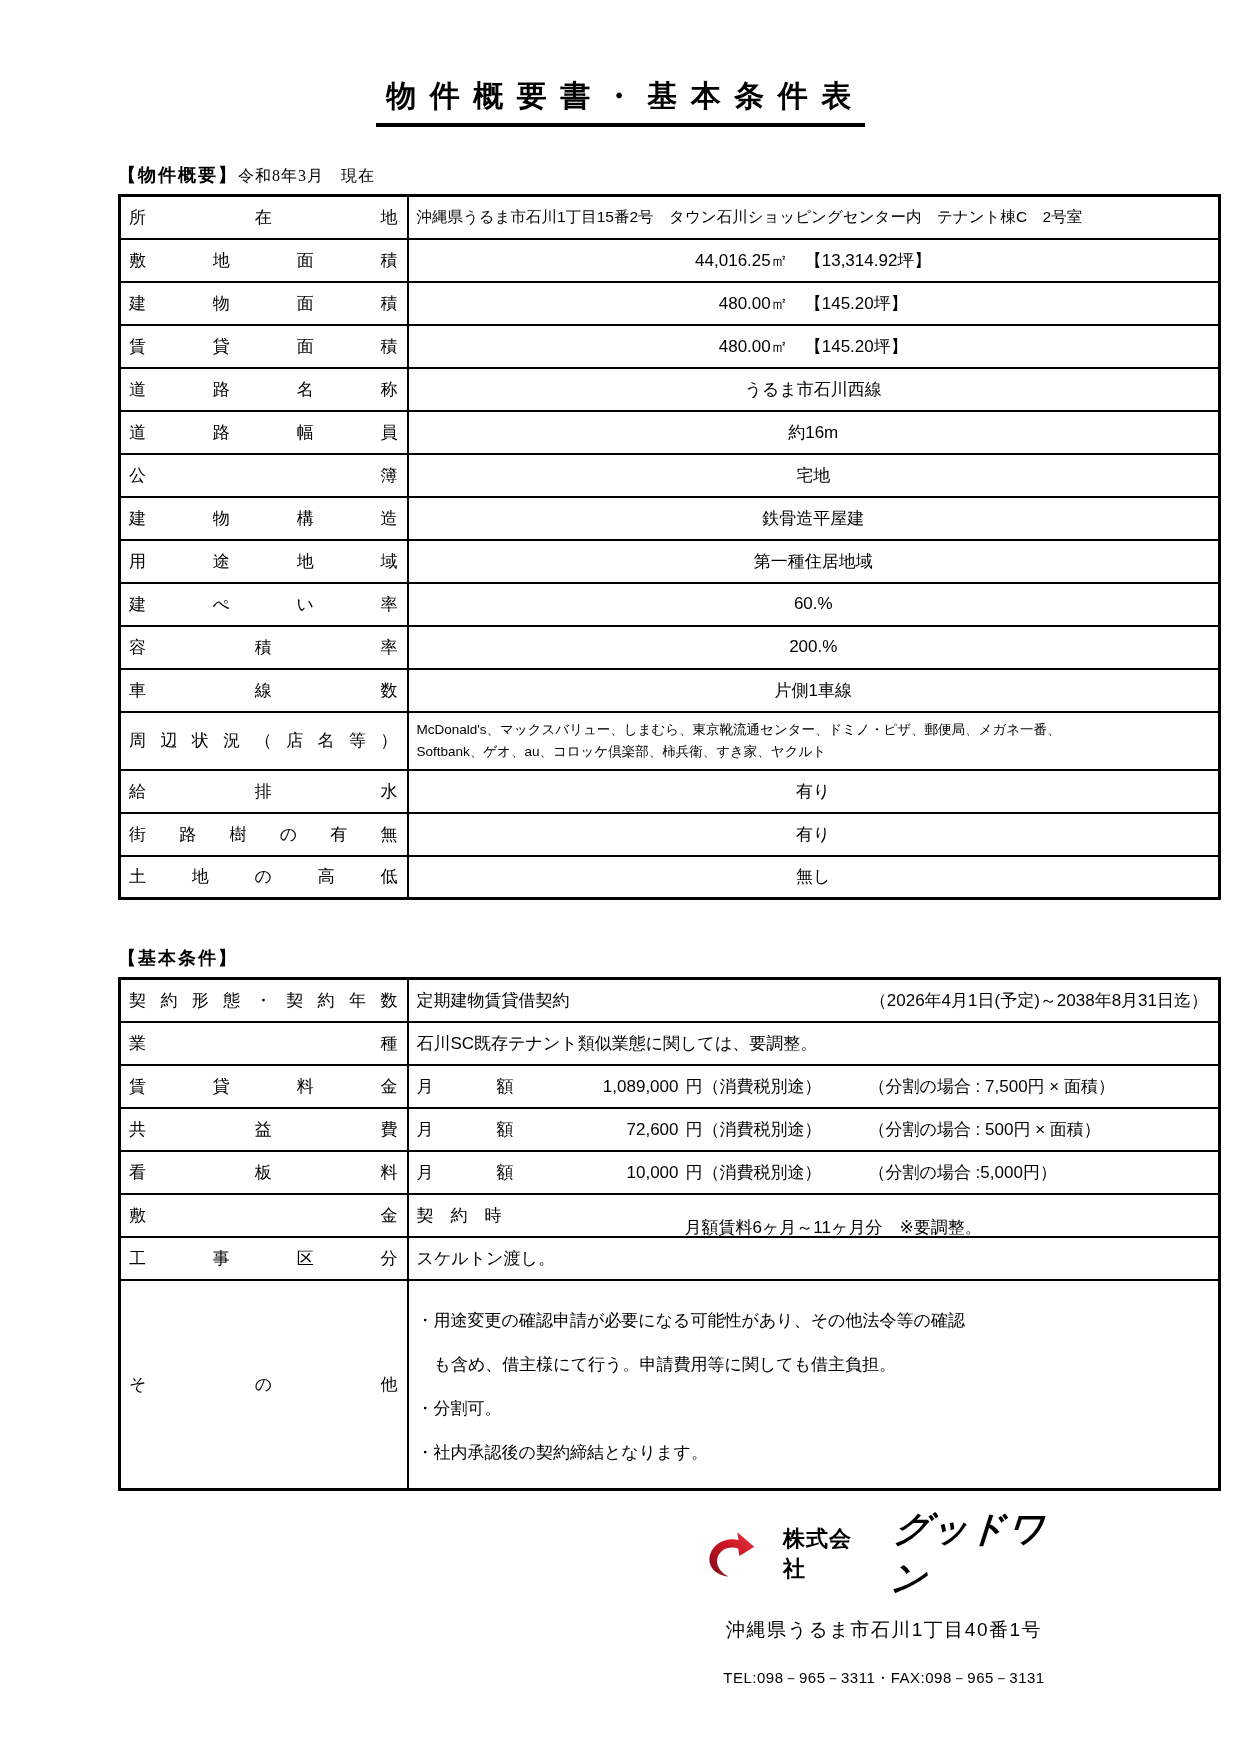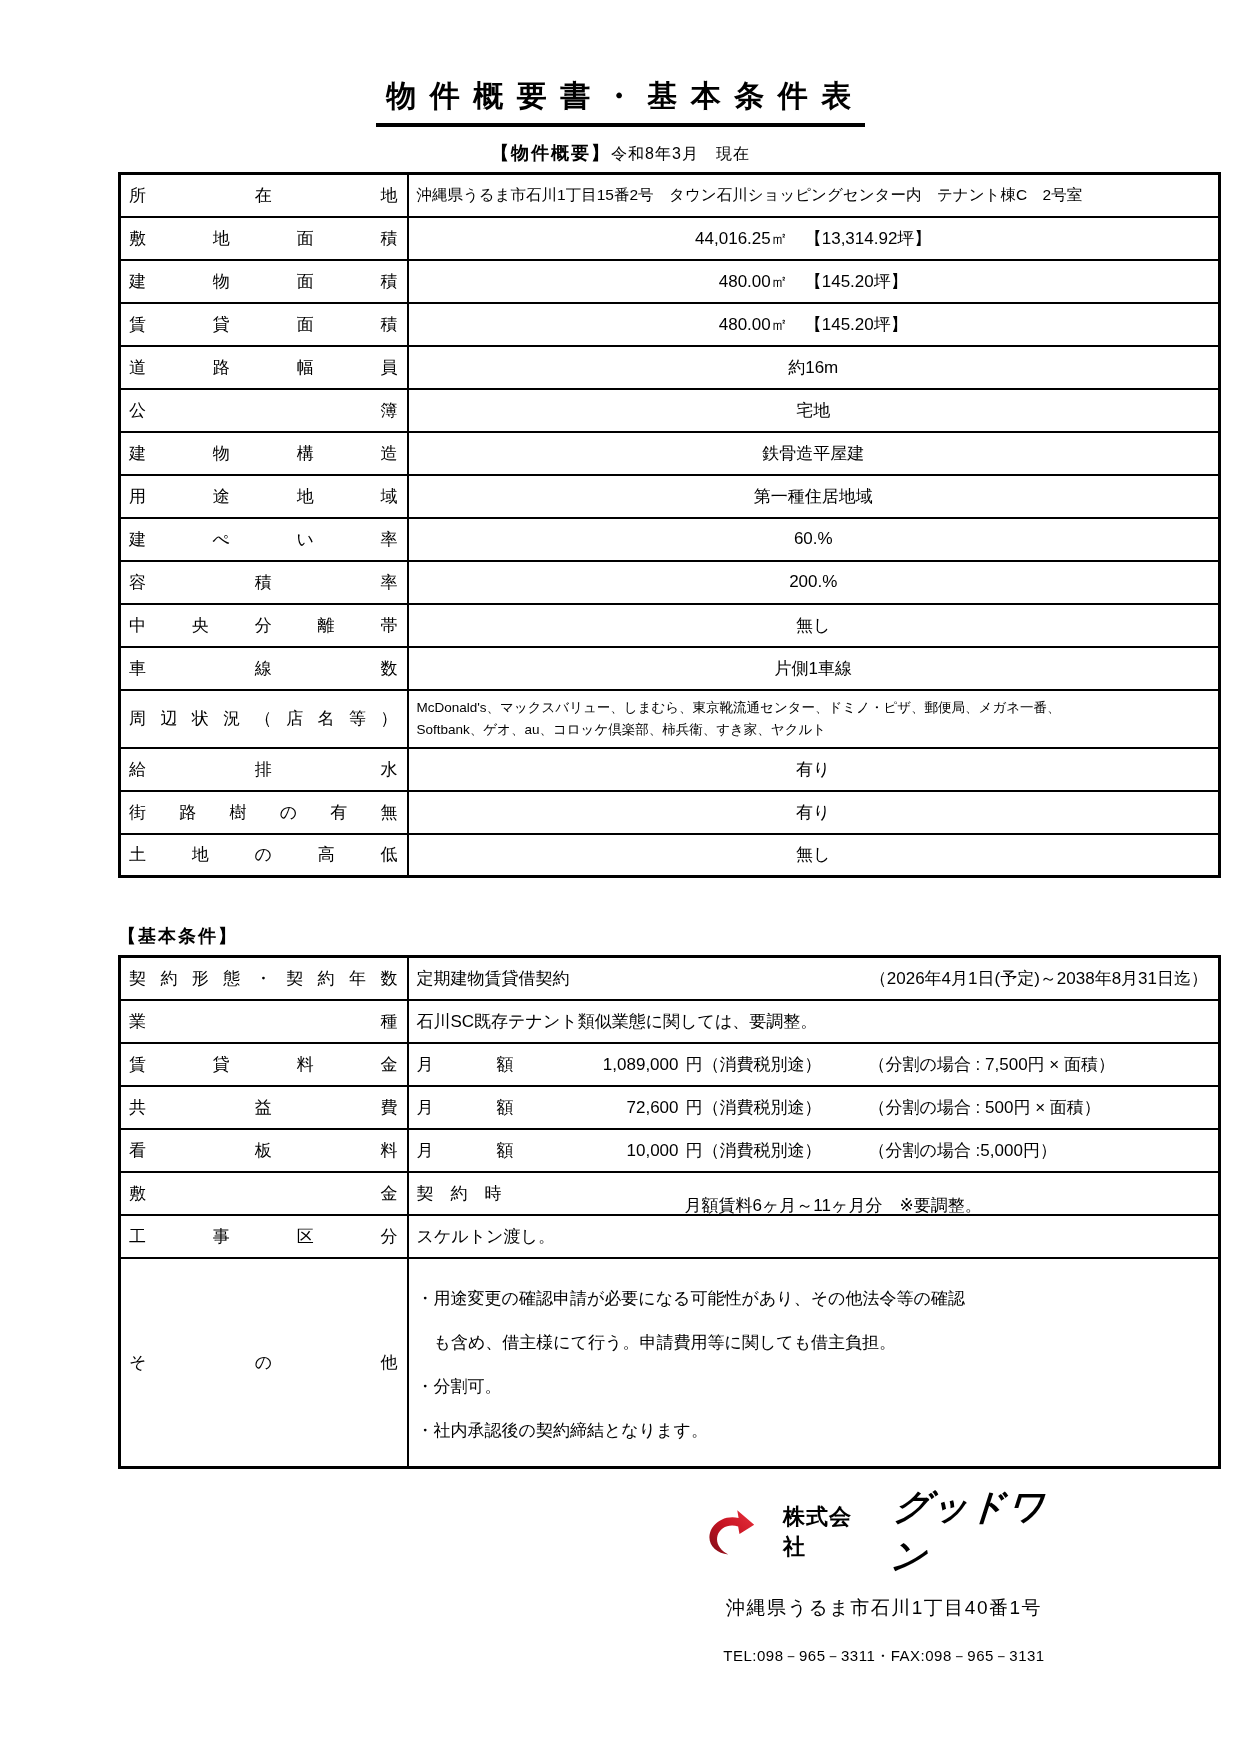--- a/index.html
+++ b/index.html
@@ -16,22 +16,22 @@
   .doc-title {
     display: inline-block;
     font-size: 30px; font-weight: bold;
     letter-spacing: 0.45em;
     padding: 0 0 6px 10px;
     border-bottom: 4px solid #000;
     white-space: nowrap;
   }
 
   
-  .sec-head { display: flex; justify-content: center; align-items: flex-end;
-              margin-top: 14px; margin-bottom: 7px; }
+  .sec-head { display: flex; justify-content: flex-start; align-items: flex-end;
+              margin-top: 36px; margin-bottom: 7px; font-family: Liberation Serif, serif; }
   .sec-title { font-size: 18px; font-weight: bold; letter-spacing: 2px; }
   .date-note { font-size: 16px; letter-spacing: 1px; }
   .sec-head2 { margin-top: 46px; margin-bottom: 7px; }
 
   
   table { border-collapse: collapse; width: 1103px; table-layout: fixed;
           border: 3px solid #000; }
   td { border: 2px solid #000; font-size: 17px; overflow: hidden; }
   col.c-label { width: 288px; }
 
@@ -107,20 +107,26 @@
       <td class="val">480.00㎡　【145.20坪】</td>
     </tr>
     <tr>
       <td class="lbl">
             <div class="lblwrap">賃 貸 面 積</div>
           </td>
       <td class="val">480.00㎡　【145.20坪】</td>
     </tr>
     <tr>
       <td class="lbl">
+            <div class="lblwrap">道 路 名 称</div>
+          </td>
+      <td class="val">うるま市石川西線</td>
+    </tr>
+    <tr>
+      <td class="lbl">
             <div class="lblwrap">道 路 幅 員</div>
           </td>
       <td class="val">約16m</td>
     </tr>
     <tr>
       <td class="lbl">
             <div class="lblwrap">公 簿</div>
           </td>
       <td class="val">宅地</td>
     </tr>
@@ -140,26 +146,20 @@
       <td class="lbl">
             <div class="lblwrap">建 ぺ い 率</div>
           </td>
       <td class="val">60.%</td>
     </tr>
     <tr>
       <td class="lbl">
             <div class="lblwrap">容 積 率</div>
           </td>
       <td class="val">200.%</td>
-    </tr>
-    <tr>
-      <td class="lbl">
-            <div class="lblwrap">中 央 分 離 帯</div>
-          </td>
-      <td class="val">無し</td>
     </tr>
     <tr>
       <td class="lbl">
             <div class="lblwrap">車 線 数</div>
           </td>
       <td class="val">片側1車線</td>
     </tr>
     <tr class="tall">
       <td class="lbl">
             <div class="lblwrap">周 辺 状 況 （ 店 名 等 ）</div>

